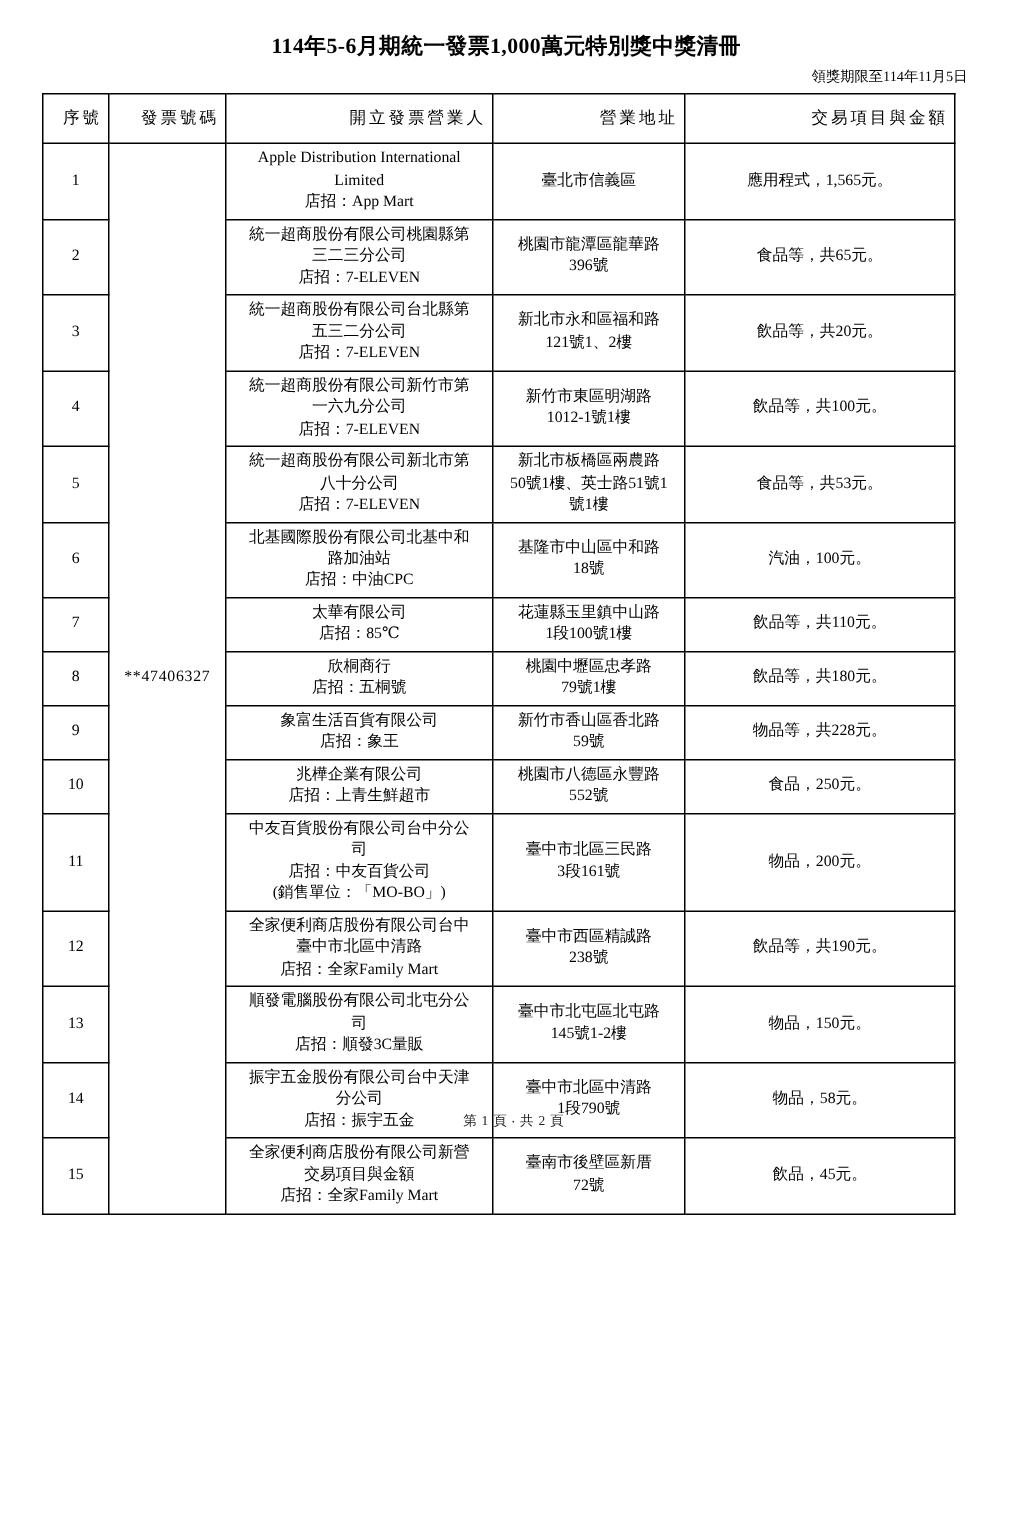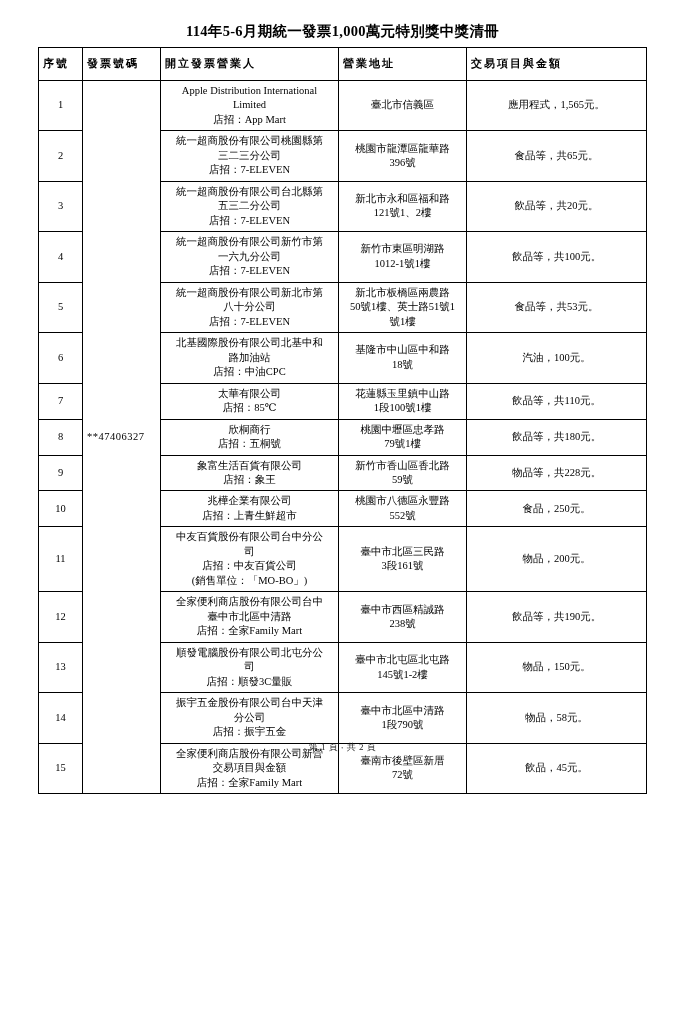--- a/index.html
+++ b/index.html
@@ -12,21 +12,21 @@
     height: 1018px;
     font-family: "Liberation Serif", "DejaVu Serif", serif;
     color: #000000;
     position: relative;
     overflow: hidden;
   }
   .page {
     width: 685px;
     height: 768px;
     box-sizing: border-box;
-    padding: 22px 38px 0 38px;
+    padding: 22px 38px 0 28px;
     position: relative;
   }
   .doc-title {
     text-align: center;
     font-size: 14.5px;
     font-weight: bold;
     letter-spacing: 0.3px;
     margin: 0 0 6px 0;
     line-height: 1.3;
   }
@@ -42,36 +42,37 @@
     table-layout: fixed;
     font-size: 10.5px;
   }
   table.prize th, table.prize td {
     border: 1px solid #000;
     padding: 3px 4px;
     vertical-align: middle;
     line-height: 1.38;
   }
   table.prize thead th {
-    text-align: left;
-    font-weight: bold;
+    text-align: right;
+    font-weight: normal;
     letter-spacing: 2px;
     height: 26px;
     font-size: 11px;
   }
   col.c-seq { width: 44px; }
   col.c-num { width: 78px; }
   col.c-biz { width: 178px; }
   col.c-addr { width: 128px; }
   col.c-item { width: 180px; }
 
   td.seq {
     text-align: center;
   }
   td.num {
+    text-align: center;
     letter-spacing: 0.5px;
   }
   td.biz, td.addr, td.item {
     text-align: center;
   }
   td.biz .line, td.addr .line, td.item .line {
     display: block;
     white-space: pre-wrap;
   }
   .footer {
@@ -84,20 +85,21 @@
     color: #222;
     letter-spacing: 0.5px;
   }
 </style>
 </head>
 <body>
 
 <div class="page">
 
   <div class="doc-title">114年5-6月期統一發票1,000萬元特別獎中獎清冊</div>
+  <div class="claim-note">領獎期限至114年11月5日</div>
 
   <table class="prize">
     <colgroup>
       <col class="c-seq">
       <col class="c-num">
       <col class="c-biz">
       <col class="c-addr">
       <col class="c-item">
     </colgroup>
     <thead>

